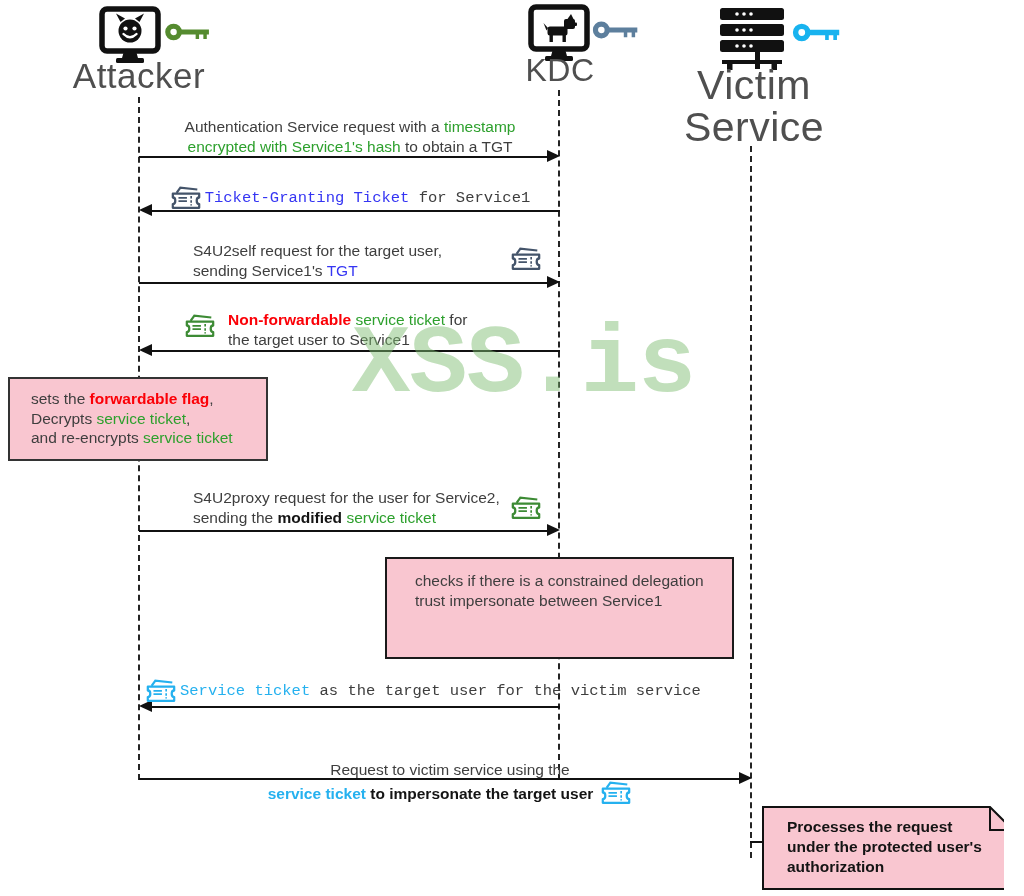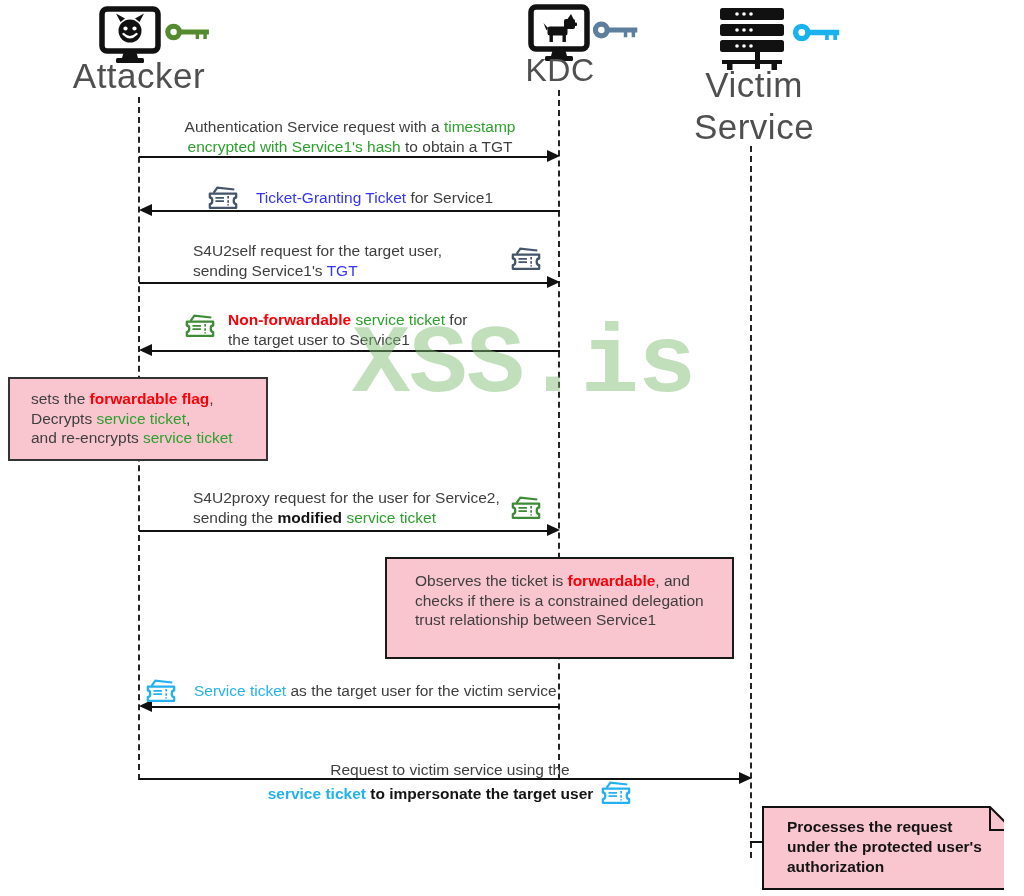--- a/index.html
+++ b/index.html
@@ -24,21 +24,21 @@
     border-left:13px solid #111;border-top:6.5px solid transparent;border-bottom:6.5px solid transparent;
   }
   .arrow.left::before{
     content:"";position:absolute;left:-12px;top:-6.5px;width:0;height:0;
     border-right:13px solid #111;border-top:6.5px solid transparent;border-bottom:6.5px solid transparent;
   }
   .conn-tick{position:absolute;height:2px;background:#111;z-index:2;}
   
   .msg{position:absolute;font-size:15.5px;line-height:20px;z-index:4;text-align:left;}
   .msg.center{text-align:center;}
-  .msg.row{display:flex;align-items:center;gap:17px;}
+  .msg.row{display:flex;align-items:center;gap:3px;font-family:Liberation Mono, monospace;}
   .nowrap{white-space:nowrap;}
   .ticket{display:inline-block;line-height:0;}
   .ticket svg{width:32px;height:25px;display:block;}
   .ticket.abs{position:absolute;}
   .ticket.inline{vertical-align:-6px;margin-left:7px;}
   
   .s-green{color:#2da02d;}
   .s-blue{color:#3535f3;}
   .s-redbold{color:#fb0007;font-weight:700;}
   .s-cyan{color:#25b1ef;}
@@ -145,21 +145,21 @@
       <rect x="11" y="58" width="5.5" height="6" fill="#111"></rect>
       <rect x="39" y="58" width="5" height="5" fill="#111"></rect>
       <rect x="55.5" y="58" width="5.5" height="6" fill="#111"></rect>
     </svg>
   </div>
   <div class="key-icon" style="left:792px;top:20px;width:49px;height:25px;color:#18b3ef">
     <svg viewBox="0 0 42 22">
         <use href="#sym-key"></use>
       </svg>
   </div>
-  <div class="actor-label" style="left:654px;top:64px;width:200px;font-size:35px;line-height:42px">Victim
+  <div class="actor-label" style="left:654px;top:64px;width:200px;font-size:41px;line-height:42px">Victim
 Service</div>
 
   <div class="lifeline" style="left:138px;top:97px;height:683px"></div>
   <div class="lifeline" style="left:558px;top:90px;height:690px"></div>
   <div class="lifeline" style="left:750px;top:146px;height:712px"></div>
 
   <div class="arrow right" style="left:139px;top:156px;width:409px"></div>
   <div class="arrow left" style="left:151px;top:210px;width:409px"></div>
   <div class="arrow right" style="left:139px;top:282px;width:409px"></div>
   <div class="arrow left" style="left:151px;top:350px;width:409px"></div>
@@ -228,23 +228,22 @@
           </svg></span></div>
   </div>
 
   <div class="note" style="left:8px;top:377px;width:260px;height:84px;padding:10px 0 0 21px">
     <div class="line"><span>sets the </span><span class="s-redbold">forwardable flag</span><span>,</span></div>
     <div class="line"><span>Decrypts </span><span class="s-green">service ticket</span><span>,</span></div>
     <div class="line"><span>and re-encrypts </span><span class="s-green">service ticket</span></div>
   </div>
 
   <div class="note" style="left:385px;top:557px;width:349px;height:102px;padding:12px 0 0 28px;border-color:#1a1a1a">
-    <div class="line"><span>Observes the ticket is </span><span class="s-redbold">forwardable</span><span>, and</span></div>
     <div class="line"><span>checks if there is a constrained delegation</span></div>
-    <div class="line"><span>trust relationship between Service1</span></div>
+    <div class="line"><span>trust impersonate between Service1</span></div>
   </div>
 
   <div class="note3-wrap" style="left:762px;top:806px;width:252px;height:84px">
     <svg viewBox="0 0 252 84" preserveAspectRatio="none">
       <path d="M1 1 H228 L251 24 V83 H1 Z" fill="#f9c6d0" stroke="#111" stroke-width="2"></path>
       <path d="M228 1 V24 H251" fill="none" stroke="#111" stroke-width="2"></path>
     </svg>
     <div class="note3-text">
       <div class="line"><span class="s-bold">Processes the request</span></div>
       <div class="line"><span class="s-bold">under the protected user's</span></div>

